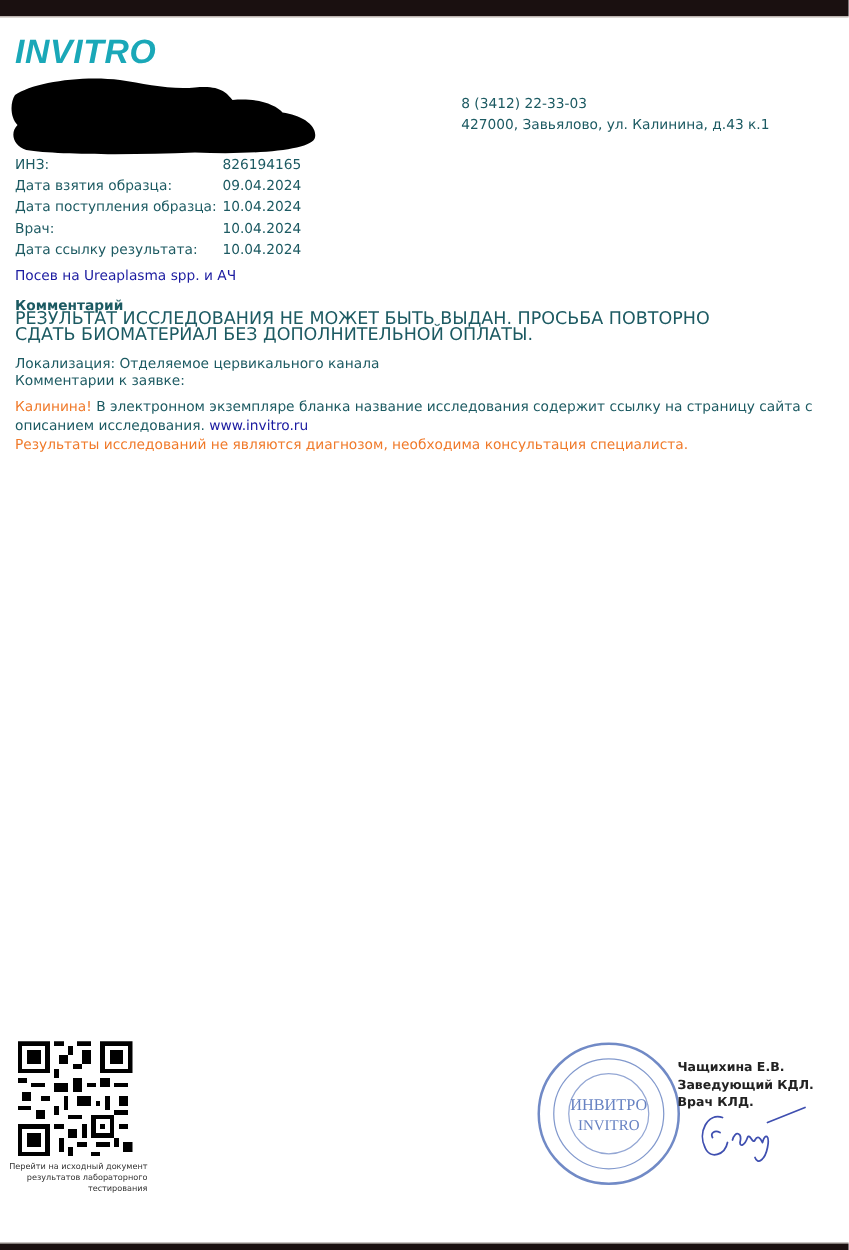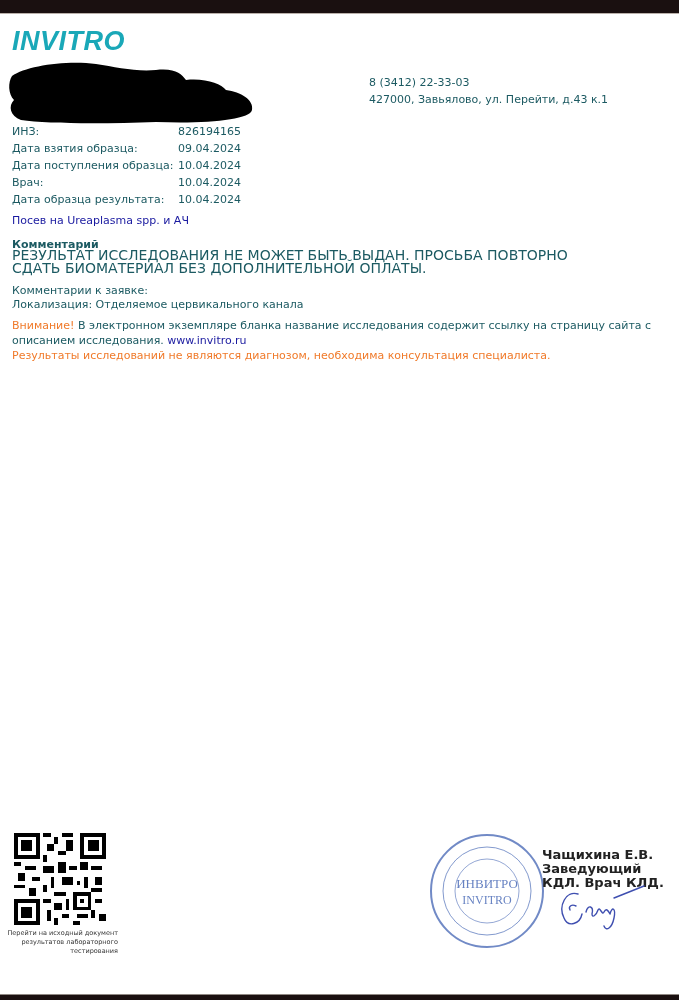--- a/index.html
+++ b/index.html
@@ -39,75 +39,75 @@
 
     .notice { position: absolute; left: 12px; top: 318px; width: 655px; font-size: 11px; line-height: 15px; color: #1c5a62; }
     .notice .warn { color: #f07a2a; }
     .notice .site { color: #1a1aa0; }
     .notice .orange { color: #f07a2a; }
 
     .qr { position: absolute; left: 14px; top: 833px; width: 92px; height: 92px; }
     .qr-caption { position: absolute; left: 6px; top: 929px; width: 112px; text-align: right; font-size: 6.5px; line-height: 9px; color: #333; }
 
     .stamp { position: absolute; left: 428px; top: 832px; width: 118px; height: 118px; }
-    .signer { position: absolute; left: 542px; top: 848px; font-size: 13px; line-height: 14px; font-weight: bold; color: #222; }
+    .signer { position: absolute; left: 542px; top: 848px; font-size: 10px; line-height: 14px; font-weight: bold; color: #222; }
     .signature { position: absolute; left: 548px; top: 876px; width: 100px; height: 60px; }
   </style>
 </head>
 <body>
 
 <div class="bar-top"></div>
 <div class="bar-top-line"></div>
 
 <div class="logo">INVITRO</div>
 
 <svg class="redaction" viewBox="0 0 250 68">
   <path d="M6,18 C20,8 60,2 90,6 C110,9 130,14 150,12 C170,10 175,16 180,22 C200,20 215,26 220,32 C235,34 248,42 246,52 C244,62 200,66 150,64 C100,66 40,66 15,62 C4,58 2,48 8,42 C2,36 2,24 6,18 Z" fill="#000"></path>
 </svg>
 
 <div class="clinic">
   <div>8 (3412) 22-33-03</div>
-  <div>427000, Завьялово, ул. Перейти, д.43 к.1</div>
+  <div>427000, Завьялово, ул. Калинина, д.43 к.1</div>
 </div>
 
 <div class="info">
   <div class="row">
     <span class="lbl">ИНЗ:</span>
     <span class="val">826194165</span>
   </div>
   <div class="row">
     <span class="lbl">Дата взятия образца:</span>
     <span class="val">09.04.2024</span>
   </div>
   <div class="row">
     <span class="lbl">Дата поступления образца:</span>
     <span class="val">10.04.2024</span>
   </div>
   <div class="row">
     <span class="lbl">Врач:</span>
     <span class="val">10.04.2024</span>
   </div>
   <div class="row">
-    <span class="lbl">Дата образца результата:</span>
+    <span class="lbl">Дата ссылку результата:</span>
     <span class="val">10.04.2024</span>
   </div>
 </div>
 
 <a class="test-link">Посев на Ureaplasma spp. и АЧ</a>
 
 <div class="comment-h">Комментарий</div>
 <div class="comment-body">РЕЗУЛЬТАТ ИССЛЕДОВАНИЯ НЕ МОЖЕТ БЫТЬ ВЫДАН. ПРОСЬБА ПОВТОРНО СДАТЬ БИОМАТЕРИАЛ БЕЗ ДОПОЛНИТЕЛЬНОЙ ОПЛАТЫ.</div>
 
 <div class="req-comments">
+  <div>Локализация: Отделяемое цервикального канала</div>
   <div>Комментарии к заявке:</div>
-  <div>Локализация: Отделяемое цервикального канала</div>
 </div>
 
 <div class="notice">
-  <div><span class="warn">Внимание!</span><span> В электронном экземпляре бланка название исследования содержит ссылку на страницу сайта с описанием исследования. </span><span class="site">www.invitro.ru</span></div>
+  <div><span class="warn">Калинина!</span><span> В электронном экземпляре бланка название исследования содержит ссылку на страницу сайта с описанием исследования. </span><span class="site">www.invitro.ru</span></div>
   <div class="orange">Результаты исследований не являются диагнозом, необходима консультация специалиста.</div>
 </div>
 
 <svg class="qr" viewBox="0 0 25 25" shape-rendering="crispEdges">
   <rect x="0" y="0" width="25" height="25" fill="#fff"></rect>
   <g fill="#000">
     <rect x="0" y="0" width="7" height="7"></rect>
       <rect x="1" y="1" width="5" height="5" fill="#fff"></rect>
       <rect x="2" y="2" width="3" height="3"></rect>
     <rect x="18" y="0" width="7" height="7"></rect>

